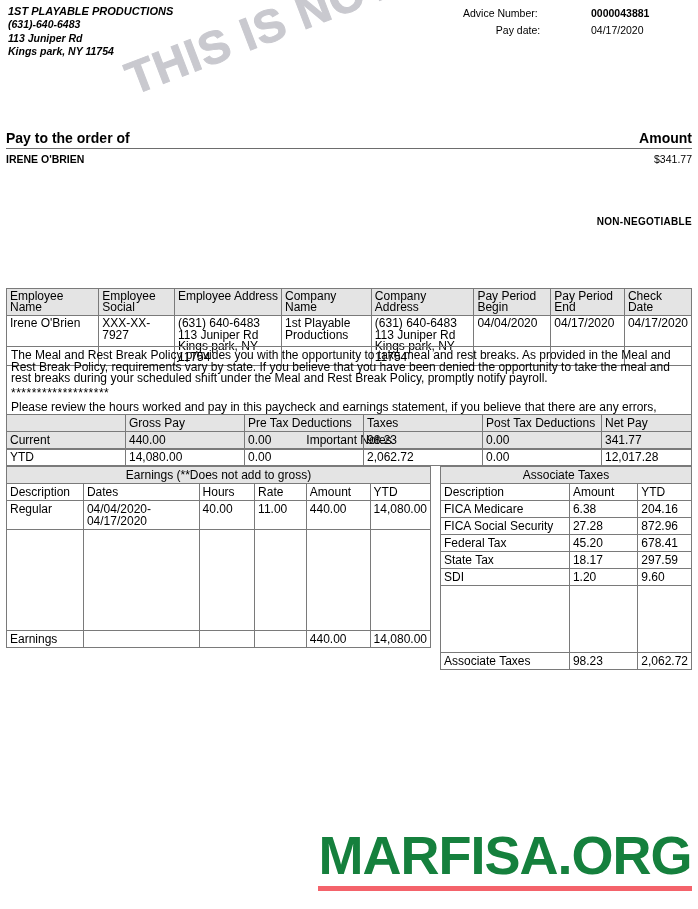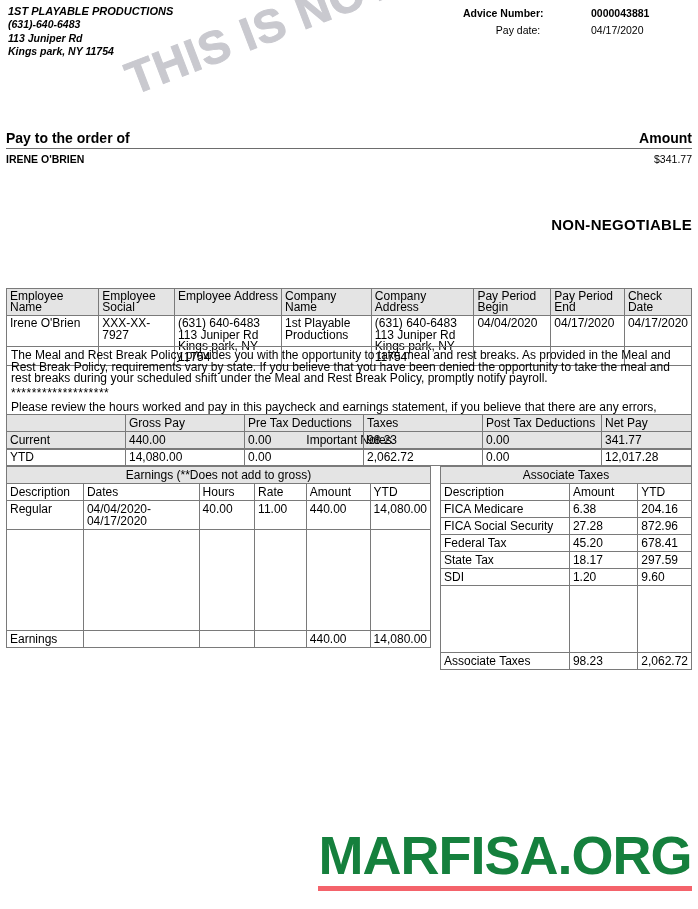--- a/index.html
+++ b/index.html
@@ -21,34 +21,34 @@
     white-space:nowrap;pointer-events:none;z-index:5;
     font-family:"Liberation Sans", sans-serif;
   }
 
   
   .hdr{position:absolute;left:8px;top:5px;width:682px;z-index:2;}
   .company{font-style:italic;font-weight:700;font-size:10.5px;line-height:13.4px;}
   .company .nm{font-size:11px;}
   .advice{position:absolute;left:455px;top:0px;width:243px;font-size:10.5px;line-height:17px;}
   .advice .row{display:flex;}
-  .advice .lab{width:110px;font-weight:700;}
+  .advice .lab{width:110px;font-weight:400;}
   .advice .lab.plain{font-weight:400;text-align:center;}
   .advice .val{font-weight:700;margin-left:18px;}
   .advice .val.plain{font-weight:400;}
 
   
   .payto{position:absolute;left:6px;top:130px;width:686px;z-index:6;}
   .payto .line1{display:flex;justify-content:space-between;font-size:14px;font-weight:700;padding-bottom:2px;}
   .rule{border-bottom:1px solid #6d6d6d;}
   .payto .line2{display:flex;justify-content:space-between;font-size:10.5px;padding-top:4px;}
   .payto .name{font-weight:700;}
   .payto .amt{font-weight:400;}
   .nonneg{position:absolute;left:6px;top:216px;width:686px;text-align:right;
-    font-size:15px;font-weight:700;letter-spacing:.3px;z-index:6;}
+    font-size:10px;font-weight:700;letter-spacing:.3px;z-index:6;}
 
   
   table{border-collapse:collapse;font-size:12px;}
   .tbl{border:1px solid #7a7a7a;}
   .tbl td,.tbl th{border:1px solid #7a7a7a;padding:2px 3px;vertical-align:top;font-weight:400;text-align:left;}
   .hd{background:#e4e4e4;}
   .r{text-align:right;}
 
   
   .empinfo{position:absolute;left:6px;top:288px;width:686px;}

